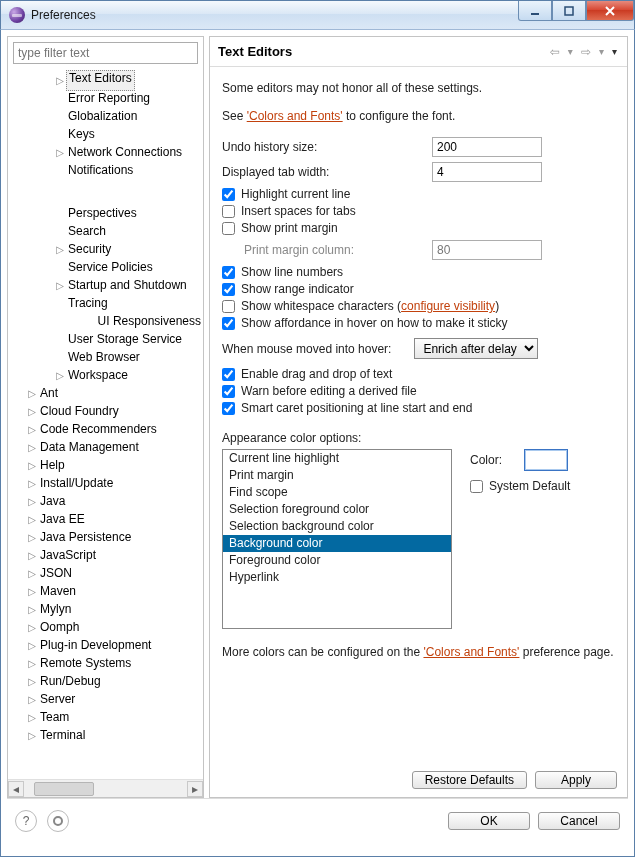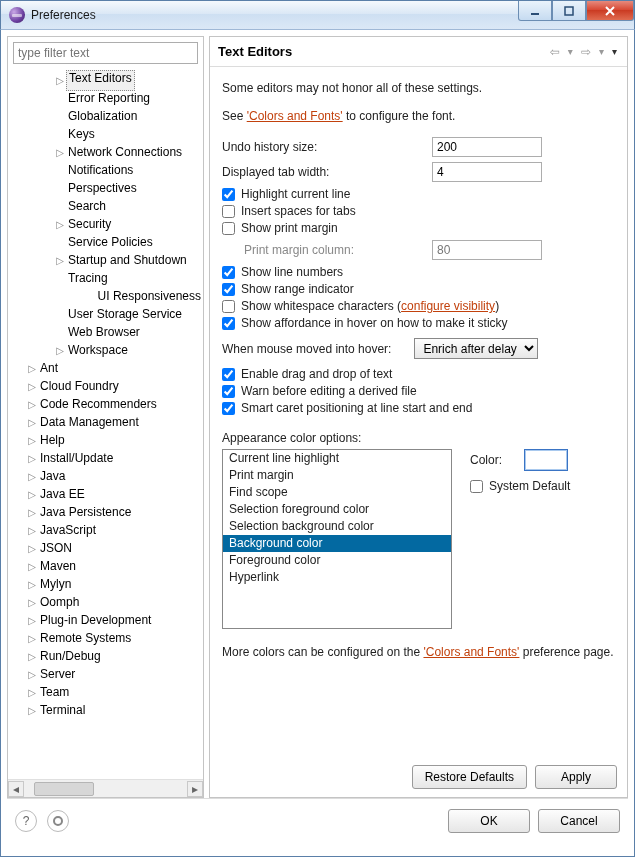--- a/index.html
+++ b/index.html
@@ -94,21 +94,21 @@
   .colorlist { width:230px; height:180px; border:1px solid #888; background:#fff; overflow:auto; }
   .colorlist .opt { padding:1px 6px; height:17px; }
   .colorlist .opt.sel2 { background:#0369a1; color:#fff; }
   .colorbtn {
     width:44px; height:22px; border:1px solid #3a74c4; background:#fff;
     box-shadow: 0 0 0 1px #a9c9ee inset;
   }
 
   .btnbar { display:flex; justify-content:flex-end; gap:8px; padding:8px 10px; }
   .btn {
-    min-width:82px; height:24px; border:1px solid #999; border-radius:3px;
+    min-width:82px; height:18px; border:1px solid #999; border-radius:3px;
     background:linear-gradient(#fdfdfd,#e6e6e6); padding:0 12px;
   }
 
   .footer { height:44px; display:flex; align-items:center; padding:0 8px; }
   .footer .fl { display:flex; gap:10px; }
   .footer .sp { flex:1; }
   .ficon { width:22px; height:22px; border:1px solid #bbb; border-radius:50%; display:flex; align-items:center; justify-content:center; color:#666; }
 
   hr.sep { border:none; border-top:1px solid #dcdcdc; margin:0; }
 </style>
@@ -160,21 +160,21 @@
             <span class="lbl">Keys</span>
           </div>
           <div class="row" style="padding-left: 42px;">
             <span class="arrow">▷</span>
             <span class="lbl">Network Connections</span>
           </div>
           <div class="row" style="padding-left: 42px;">
             <span class="arrow"></span>
             <span class="lbl">Notifications</span>
           </div>
-          <div class="row" style="padding-left: 42px;">
+          <div class="row" style="padding-left: 42px; margin-top: 25px;">
             <span class="arrow"></span>
             <span class="lbl">Perspectives</span>
           </div>
           <div class="row" style="padding-left: 42px;">
             <span class="arrow"></span>
             <span class="lbl">Search</span>
           </div>
           <div class="row" style="padding-left: 42px;">
             <span class="arrow">▷</span>
             <span class="lbl">Security</span>

